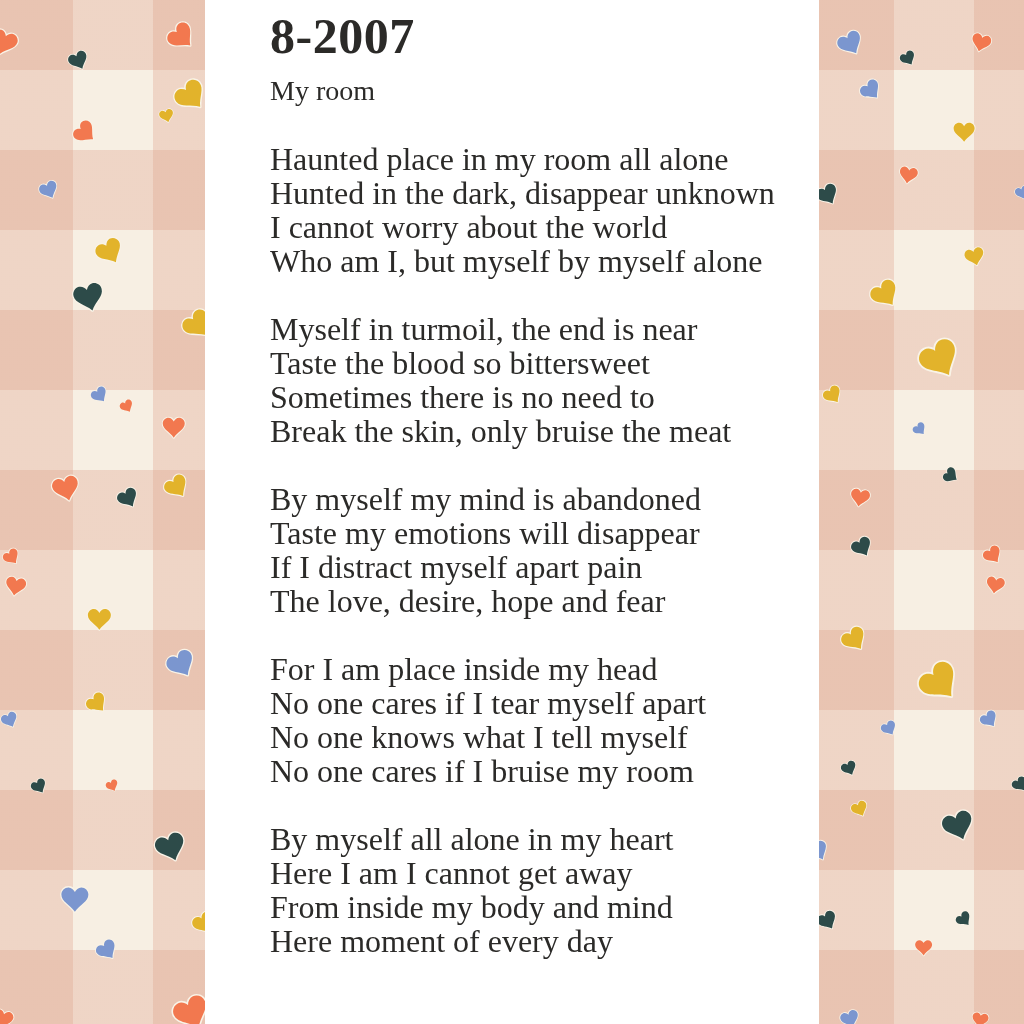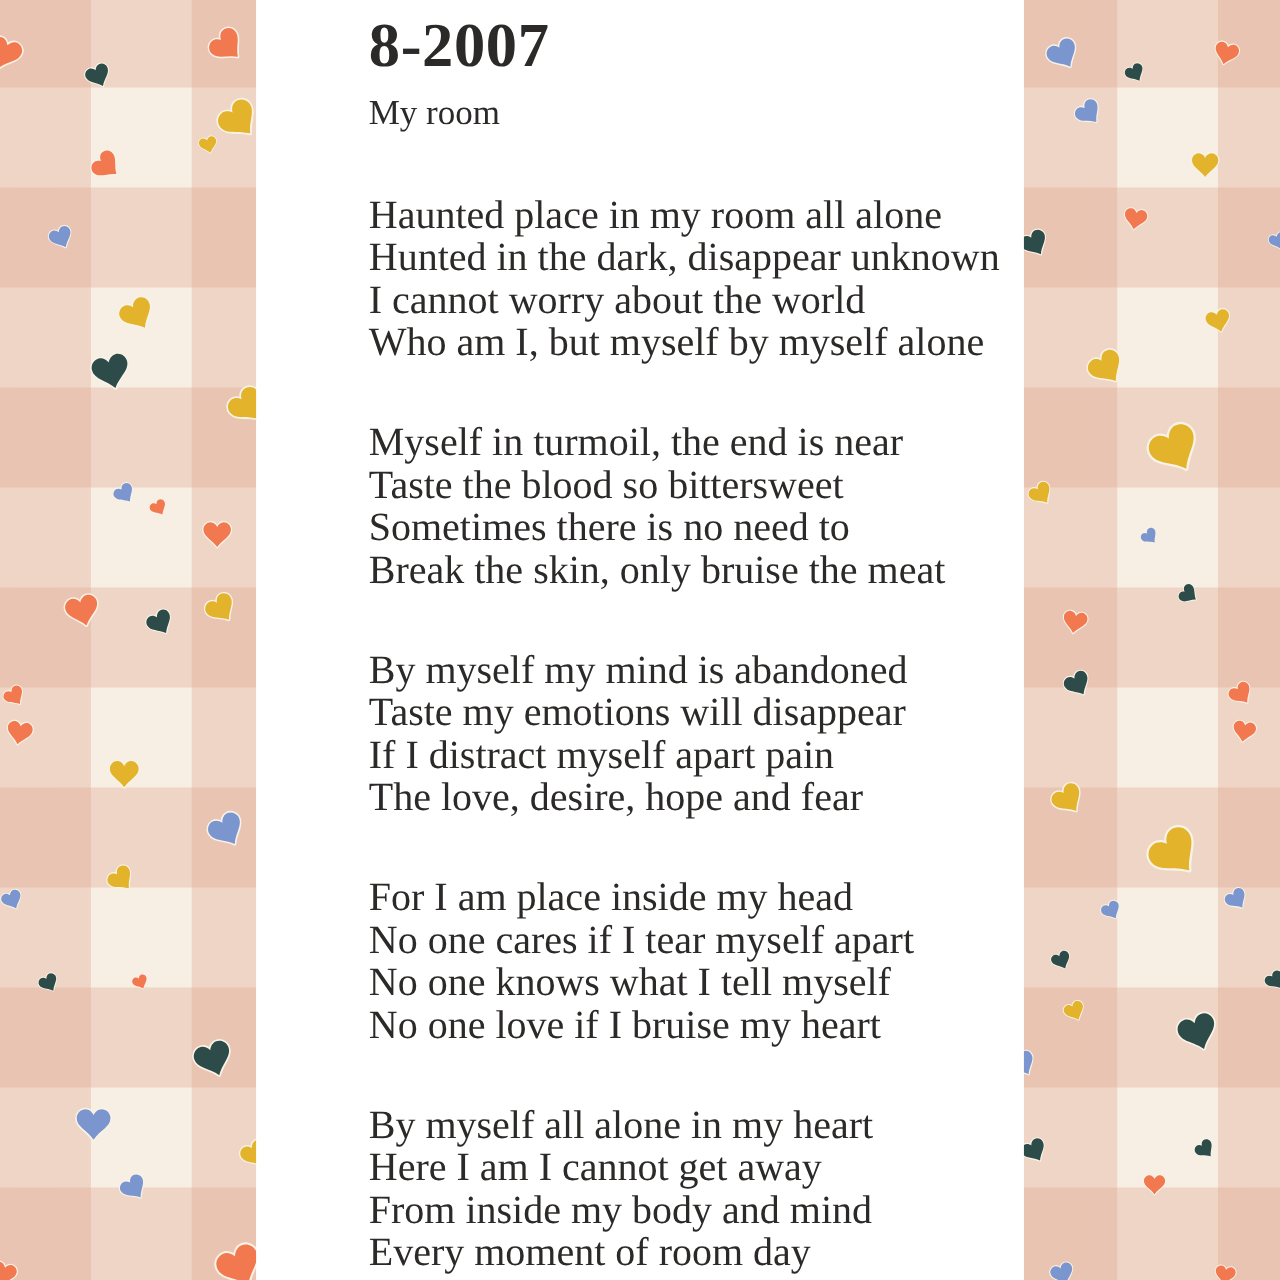--- a/index.html
+++ b/index.html
@@ -19,30 +19,30 @@
     background-image:
       repeating-linear-gradient(90deg,var(--tint) 0 80px,transparent 80px 160px),
       repeating-linear-gradient(180deg,var(--tint) 0 80px,transparent 80px 160px);
   }
   .strip.left{left:0;background-position:-7px 0,0 -10px;}
   .strip.right{right:0;background-position:-5px 0,0 -10px;}
   .heart{position:absolute;display:block;}
   .panel{
     position:absolute;left:205px;top:0;bottom:0;width:614px;
     background:var(--panel);box-sizing:border-box;
-    padding:10px 30px 0 90px;color:var(--text);
+    padding:10px 30px 0 65px;color:var(--text);
   }
   .title{
     margin:0;font-size:50px;line-height:52px;font-weight:700;
     letter-spacing:0.5px;color:var(--text);
   }
   .subtitle{
     margin:12px 0 0 0;font-size:28px;line-height:34px;color:var(--text);
   }
-  .stanza{margin:46px 0 0 0;}
+  .stanza{margin:34px 0 0 0;}
   .line{font-size:32px;line-height:34px;white-space:nowrap;color:var(--text);}
 </style>
 </head>
 <body>
 
 <div class="page">
   <div class="strip left">
       <svg viewBox="-4 -4 40 38" class="heart" style="width: 32.5px; height: 30.875px; left: -13.25px; top: 27.5625px; transform: rotate(20deg);">
         <path d="M16,29 C10,20 0,17 0,8.4 C0,3.8 3.8,0 8.4,0 C11.8,0 14.7,2.7 16,5.6 C17.3,2.7 20.2,0 23.6,0 C28.2,0 32,3.8 32,8.4 C32,17 22,20 16,29 Z" fill="#f2784f" stroke="#f9f3e7" stroke-width="3" stroke-linejoin="round" paint-order="stroke"></path>
       </svg>
@@ -251,23 +251,23 @@
         <div class="stanza">
           <div class="line">By myself my mind is abandoned</div>
           <div class="line">Taste my emotions will disappear</div>
           <div class="line">If I distract myself apart pain</div>
           <div class="line">The love, desire, hope and fear</div>
         </div>
         <div class="stanza">
           <div class="line">For I am place inside my head</div>
           <div class="line">No one cares if I tear myself apart</div>
           <div class="line">No one knows what I tell myself</div>
-          <div class="line">No one love if I bruise my heart</div>
+          <div class="line">No one cares if I bruise my room</div>
         </div>
         <div class="stanza">
           <div class="line">By myself all alone in my heart</div>
           <div class="line">Here I am I cannot get away</div>
           <div class="line">From inside my body and mind</div>
-          <div class="line">Every moment of room day</div>
+          <div class="line">Here moment of every day</div>
         </div>
       </div>
   </div>
 </div>
 
 </body></html>

